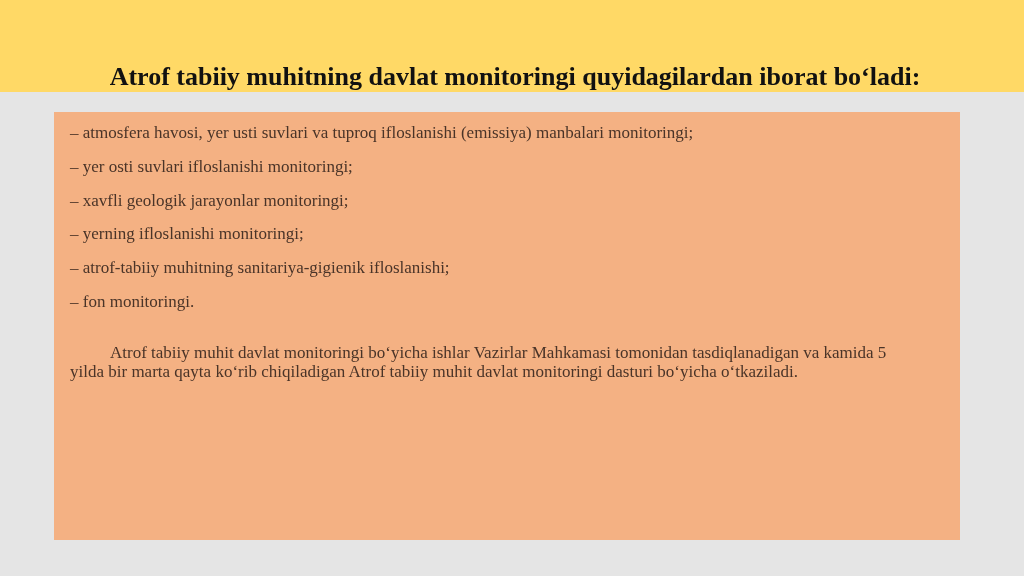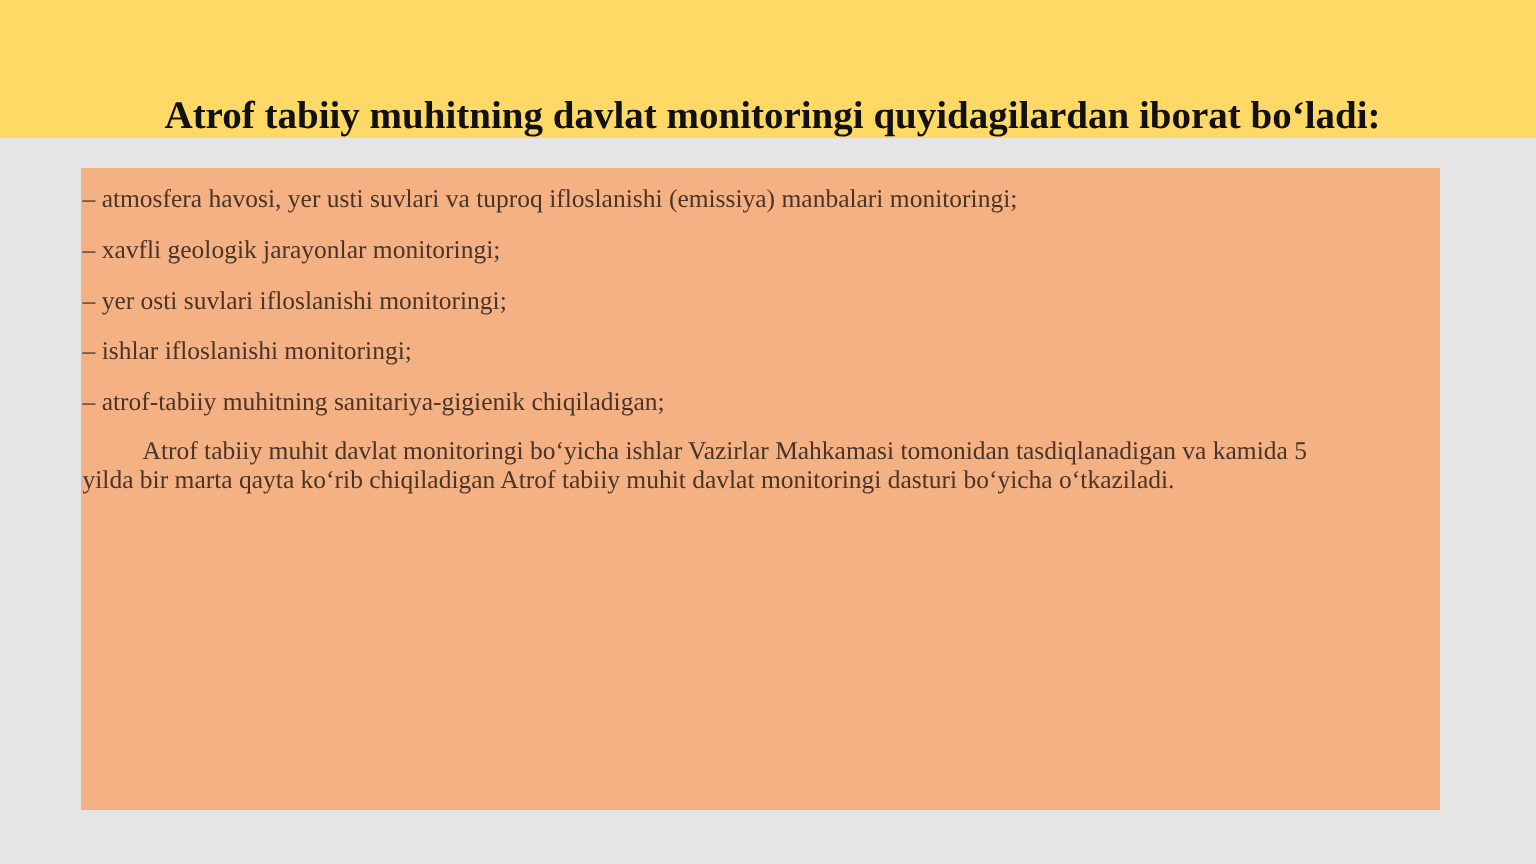--- a/index.html
+++ b/index.html
@@ -20,47 +20,48 @@
       font-size: 26px;
       color: #111111;
       margin: 0;
       letter-spacing: 0px;
       padding-left: 6px;
     }
     .content-box {
       position: absolute; left: 54px; top: 112px; width: 906px; height: 428px;
       background: #f4b183;
       box-sizing: border-box;
-      padding: 4px 8px 0 1px;
+      padding: 4px 8px 0 16px;
       color: #4a3428;
     }
     .list { list-style: none; margin: 0; padding: 0; }
     .list li {
       font-size: 17px;
       line-height: 33.8px;
       height: 33.8px;
       white-space: nowrap;
     }
     .paragraph {
-      margin: 6px 0 0 0;
+      margin: 24px 0 0 0;
       font-size: 17px;
       line-height: 19px;
       text-indent: 40px;
       width: 820px;
     }
   </style>
 </head>
 <body>
 
 <div class="header">
   <h1 class="title">Atrof tabiiy muhitning davlat monitoringi quyidagilardan iborat bo‘ladi:</h1>
 </div>
 
 <div class="content-box">
   <ul class="list">
     <li>– atmosfera havosi, yer usti suvlari va tuproq ifloslanishi (emissiya) manbalari monitoringi;</li>
+    <li>– yer osti suvlari ifloslanishi monitoringi;</li>
     <li>– xavfli geologik jarayonlar monitoringi;</li>
-    <li>– yer osti suvlari ifloslanishi monitoringi;</li>
-    <li>– ishlar ifloslanishi monitoringi;</li>
-    <li>– atrof-tabiiy muhitning sanitariya-gigienik chiqiladigan;</li>
+    <li>– yerning ifloslanishi monitoringi;</li>
+    <li>– atrof-tabiiy muhitning sanitariya-gigienik ifloslanishi;</li>
+    <li>– fon monitoringi.</li>
   </ul>
   <p class="paragraph">Atrof tabiiy muhit davlat monitoringi bo‘yicha ishlar Vazirlar Mahkamasi tomonidan tasdiqlanadigan va kamida 5 yilda bir marta qayta ko‘rib chiqiladigan Atrof tabiiy muhit davlat monitoringi dasturi bo‘yicha o‘tkaziladi.</p>
 </div>
 
 </body></html>

